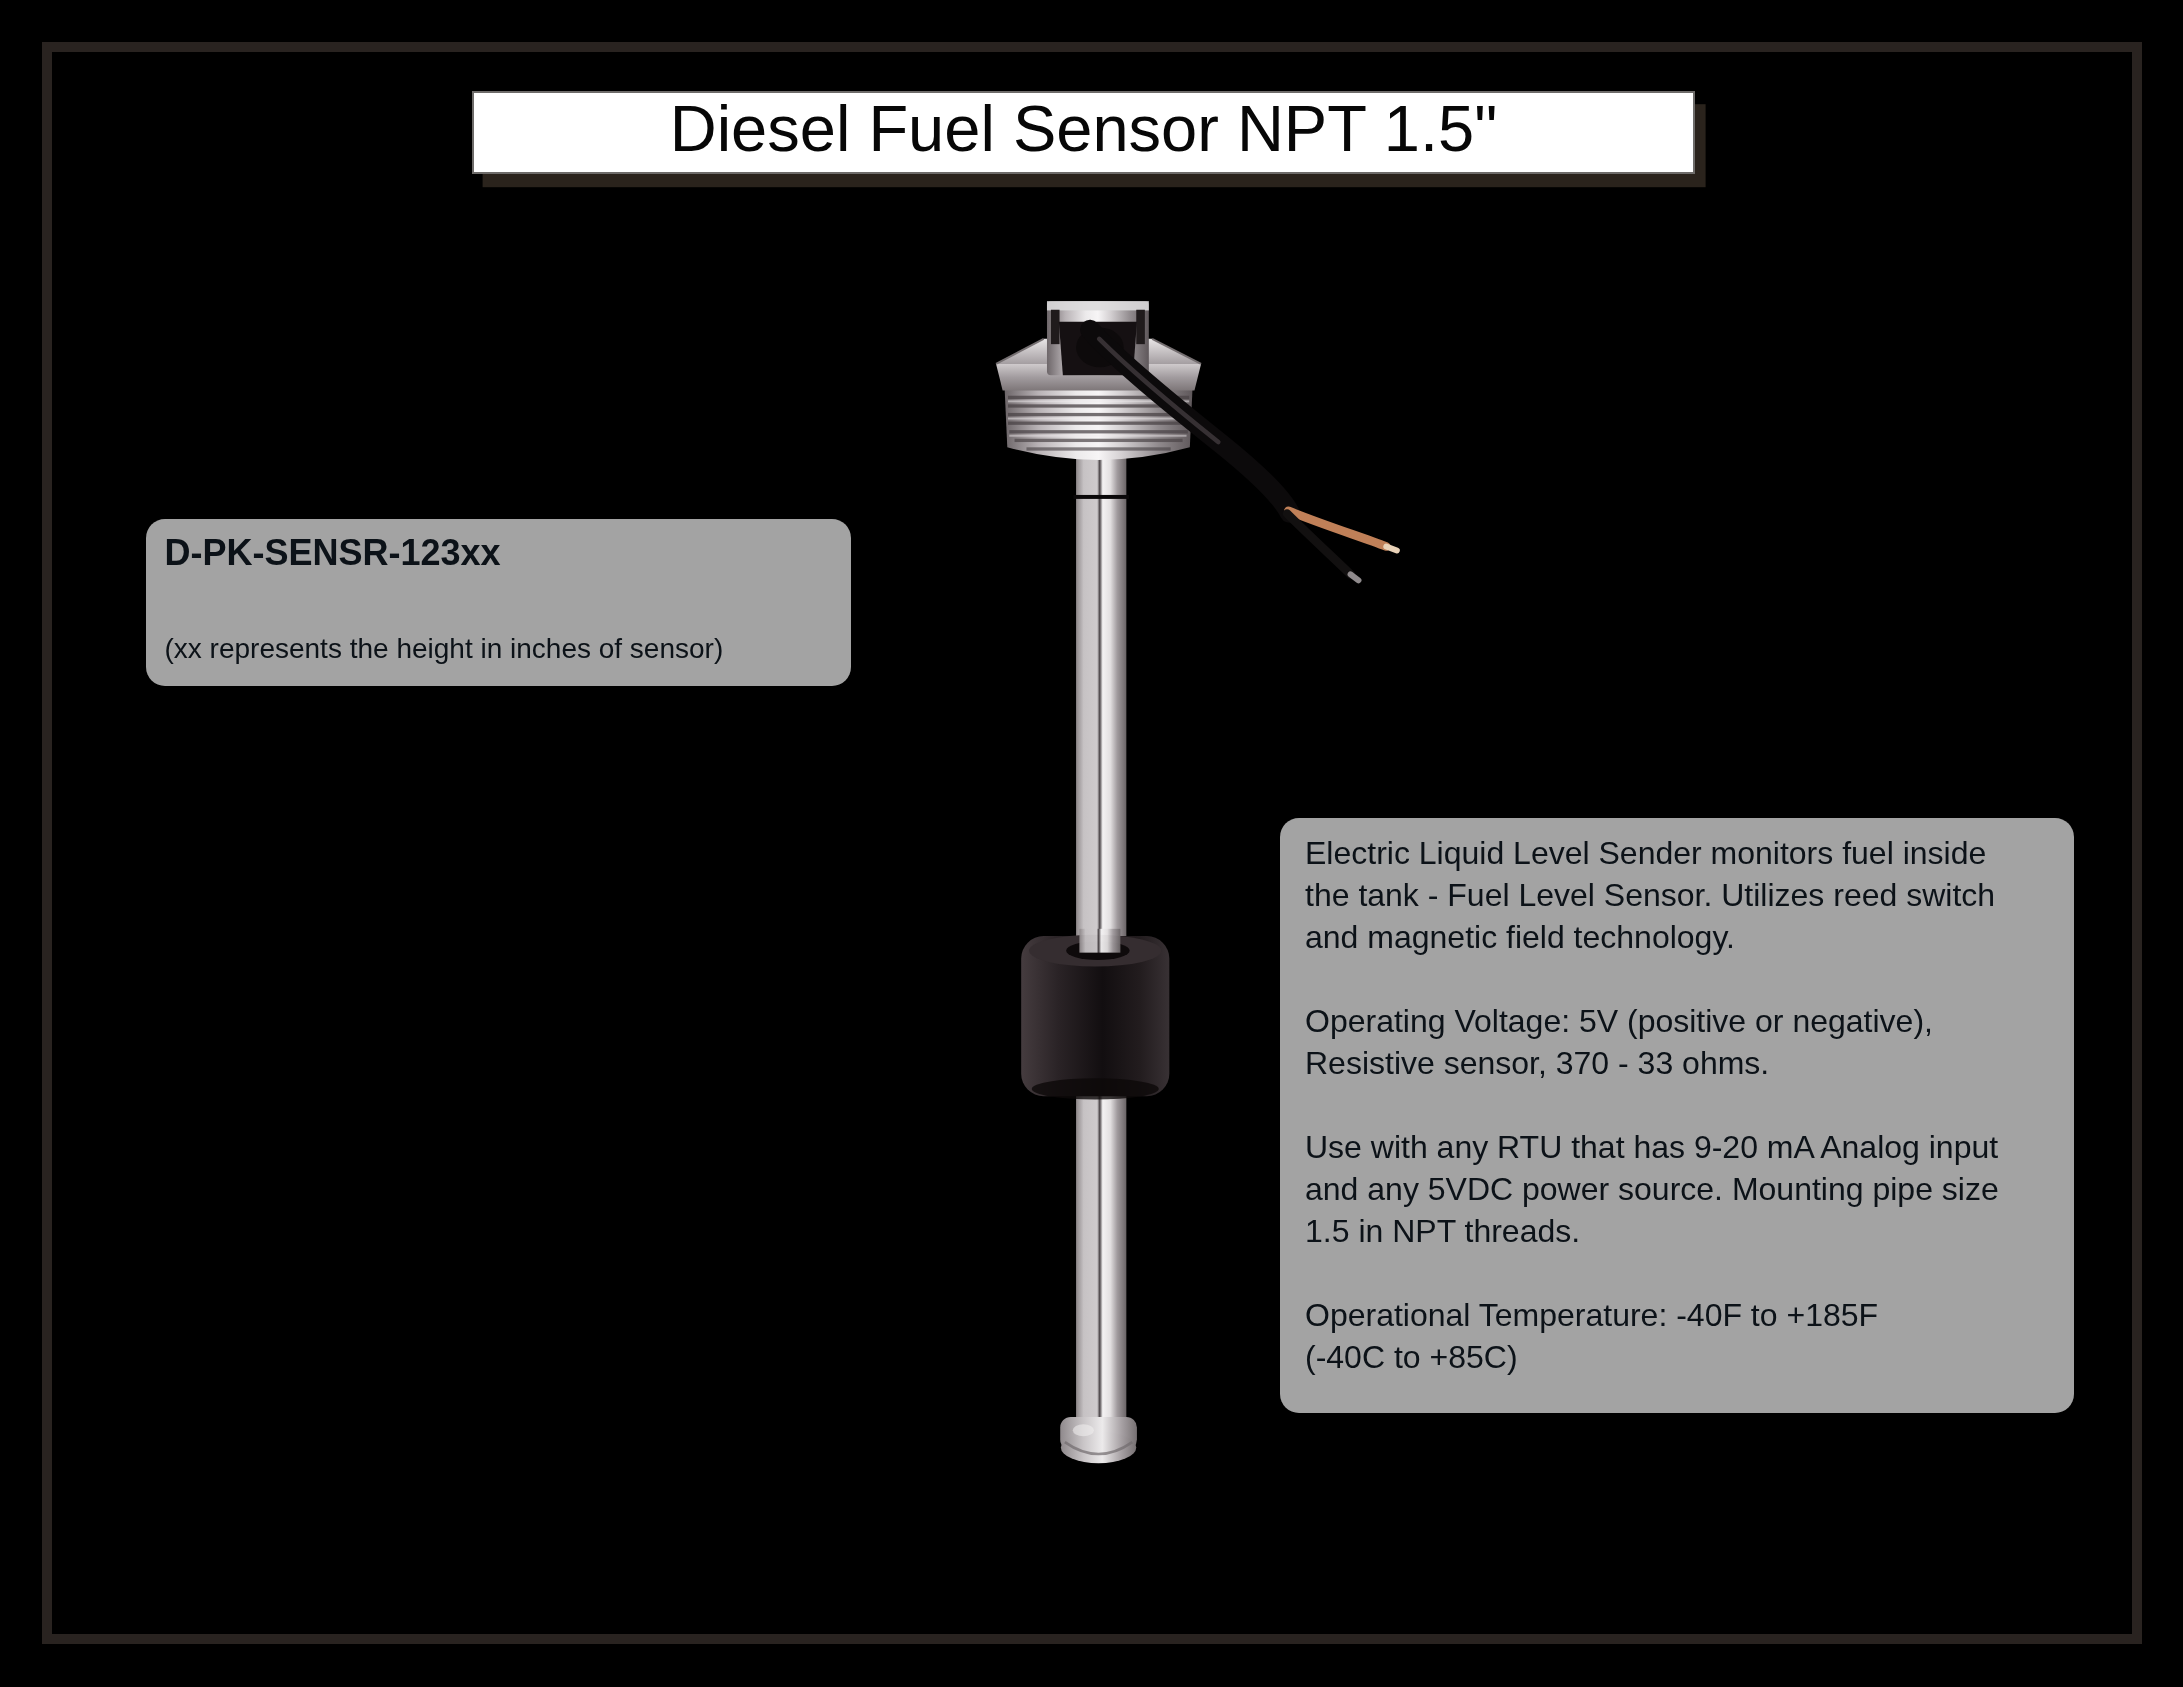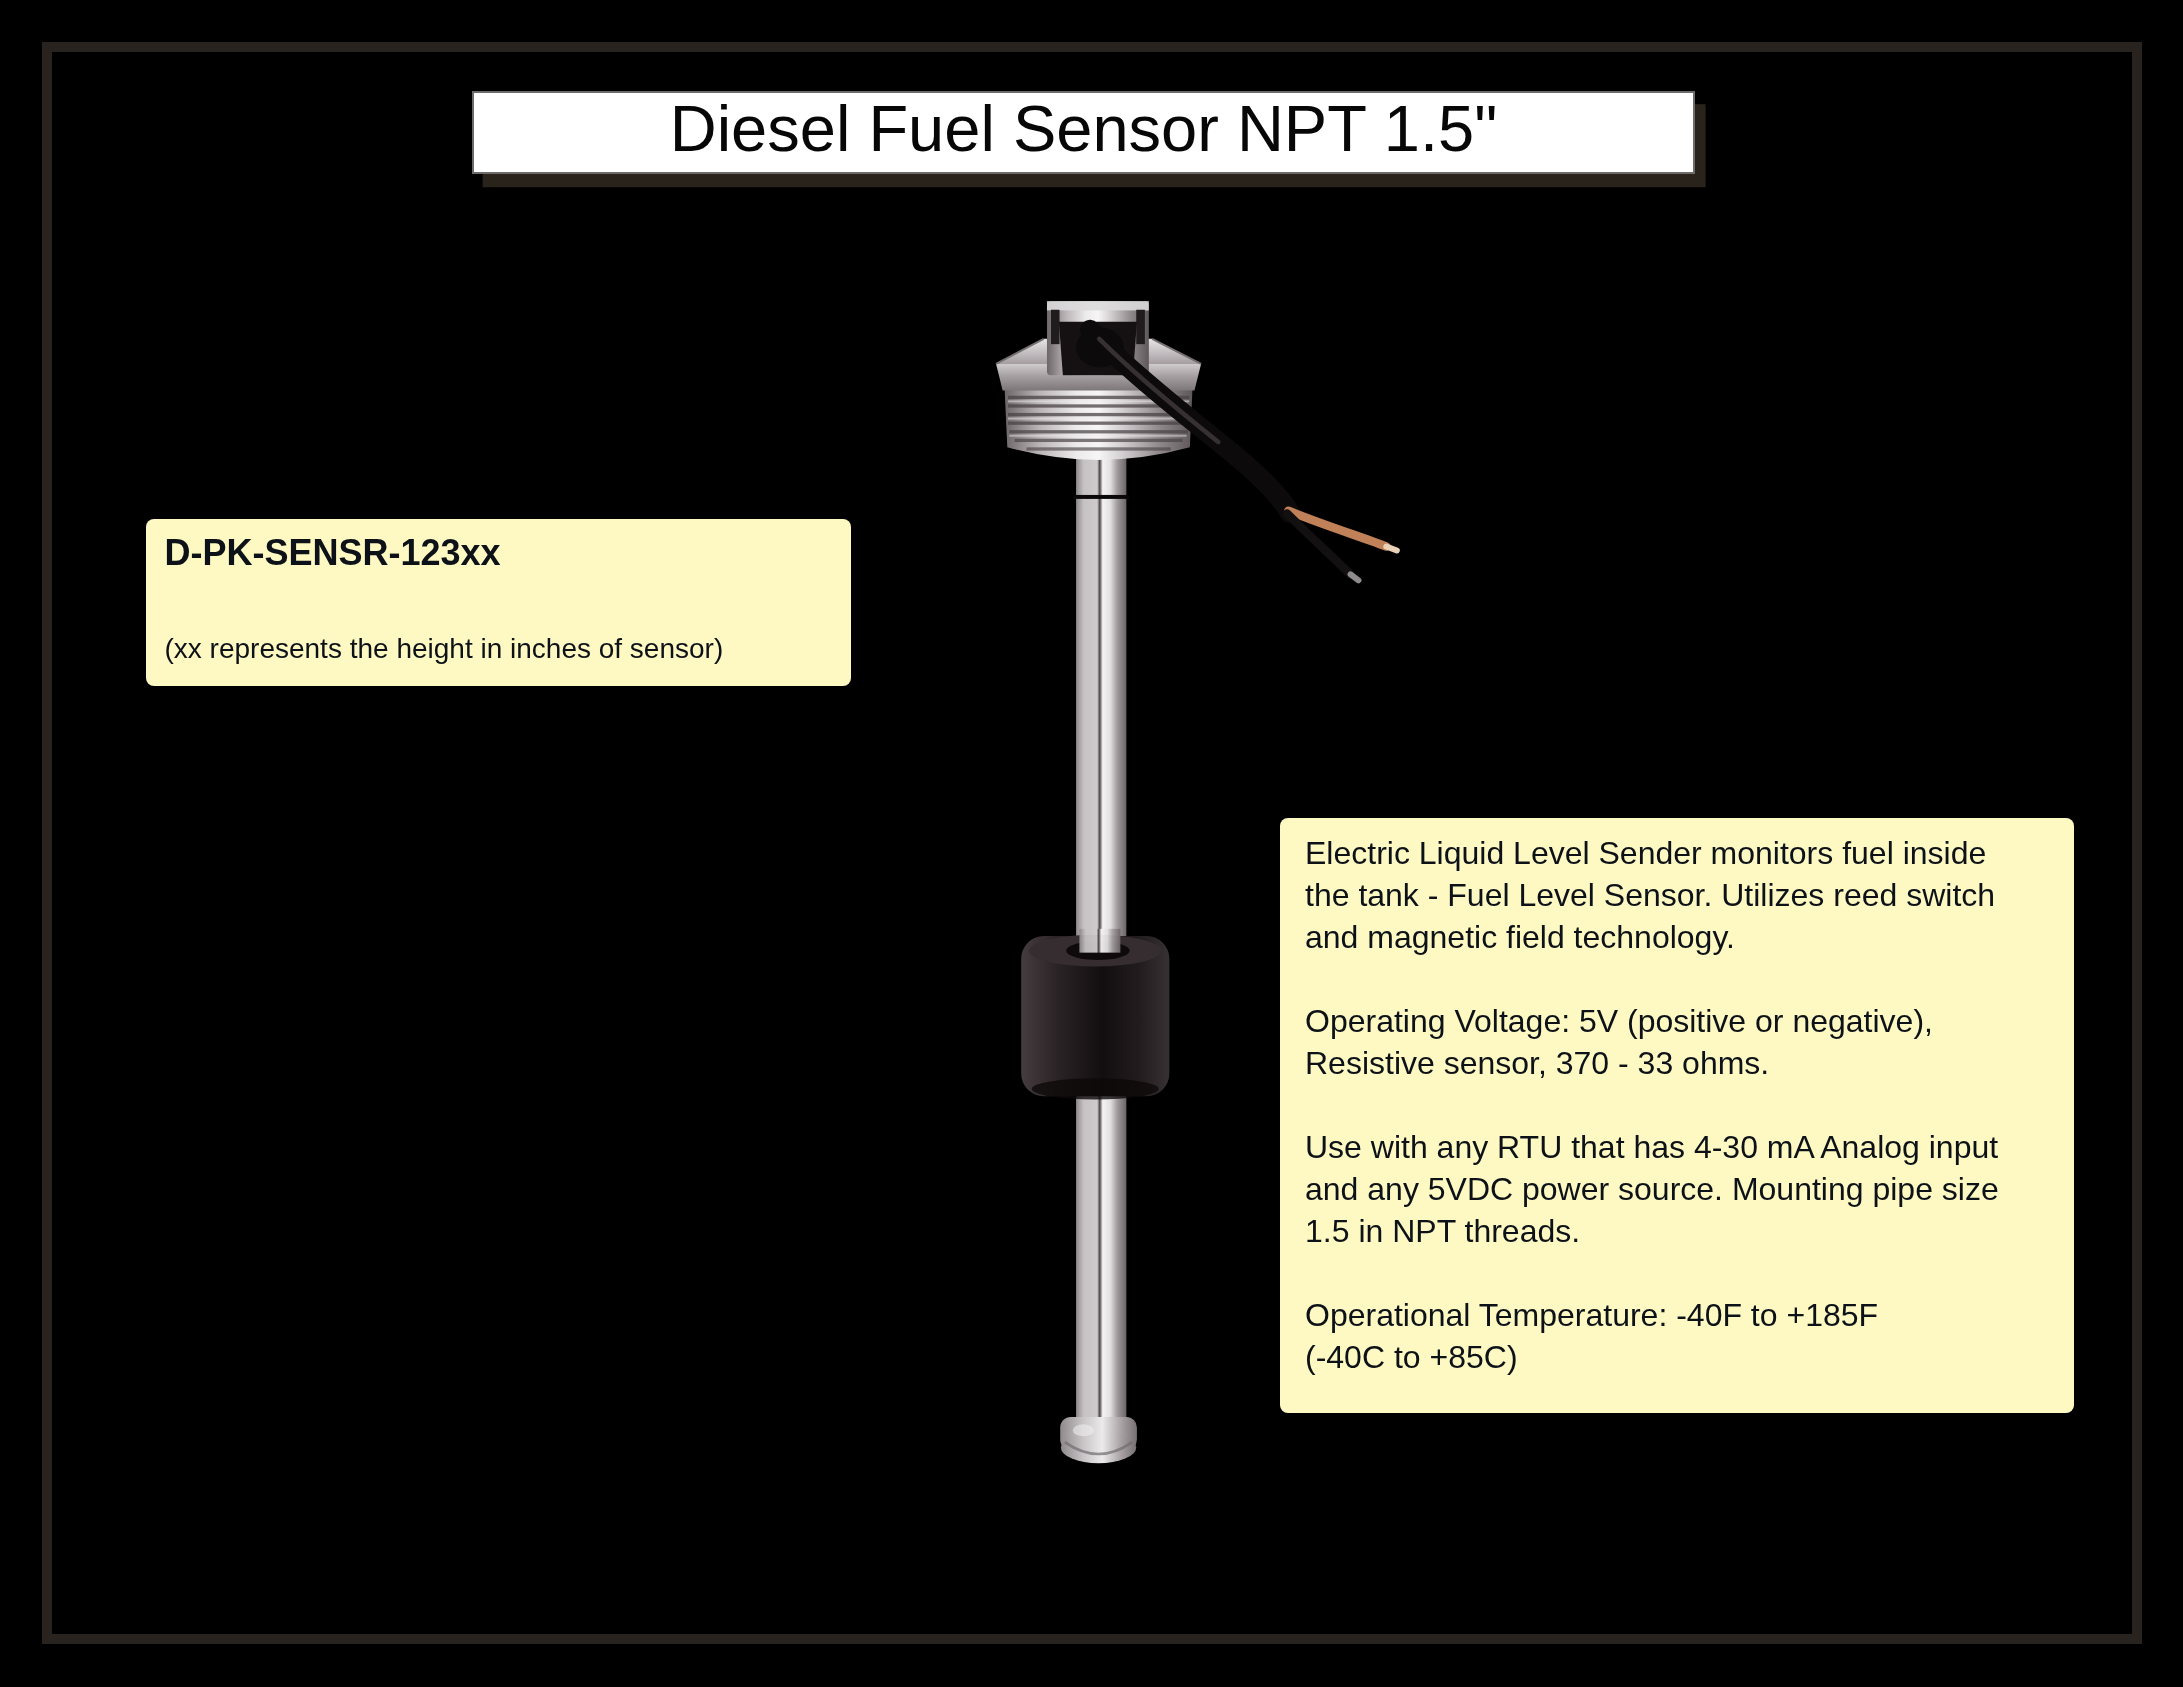--- a/index.html
+++ b/index.html
@@ -14,21 +14,21 @@
   .title-bar{
     position:absolute;left:472px;top:91px;width:1223px;height:83px;
     box-sizing:border-box;border:2.6px solid #6e6c6a;background:#ffffff;
     box-shadow:10.6px 13.2px 0 #2a231c;
     display:flex;align-items:center;justify-content:center;padding-bottom:8px;
   }
   .title-bar span{
     font-size:65px;color:#070707;letter-spacing:0px;white-space:pre;
   }
   .panel{
-    position:absolute;background:#fef9c3;border-radius:8px;box-sizing:border-box;
+    position:absolute;background:#a3a3a3;border-radius:19px;box-sizing:border-box;
     color:#0c1218;
   }
   .model-box{
     left:146px;top:519px;width:705px;height:167px;padding:13.2px 18.5px;
   }
   .model-box .model{
     margin:0;font-size:36px;font-weight:bold;line-height:42px;white-space:pre;
   }
   .model-box .note{
     margin:54px 0 0 0;font-size:28px;line-height:42px;white-space:pre;
@@ -59,21 +59,21 @@
     <p class="model">D-PK-SENSR-123xx</p>
     <p class="note">(xx represents the height in inches of sensor)</p>
   </div>
 
   <div class="panel spec-box">
     <p>Electric Liquid Level Sender monitors fuel inside
 the tank - Fuel Level Sensor. Utilizes reed switch
 and magnetic field technology.</p>
     <p>Operating Voltage: 5V (positive or negative),
 Resistive sensor, 370 - 33 ohms.</p>
-    <p>Use with any RTU that has 4-30 mA Analog input
+    <p>Use with any RTU that has 9-20 mA Analog input
 and any 5VDC power source. Mounting pipe size
 1.5 in NPT threads.</p>
     <p>Operational Temperature: -40F to +185F
 (-40C to +85C)</p>
   </div>
 
   <svg class="sensor" viewBox="1420 420 760 1840" xmlns="http://www.w3.org/2000/svg">
     <defs>
       <linearGradient id="gChrome" x1="0" y1="0" x2="1" y2="0">
         <stop offset="0" stop-color="#6d6669"></stop>

